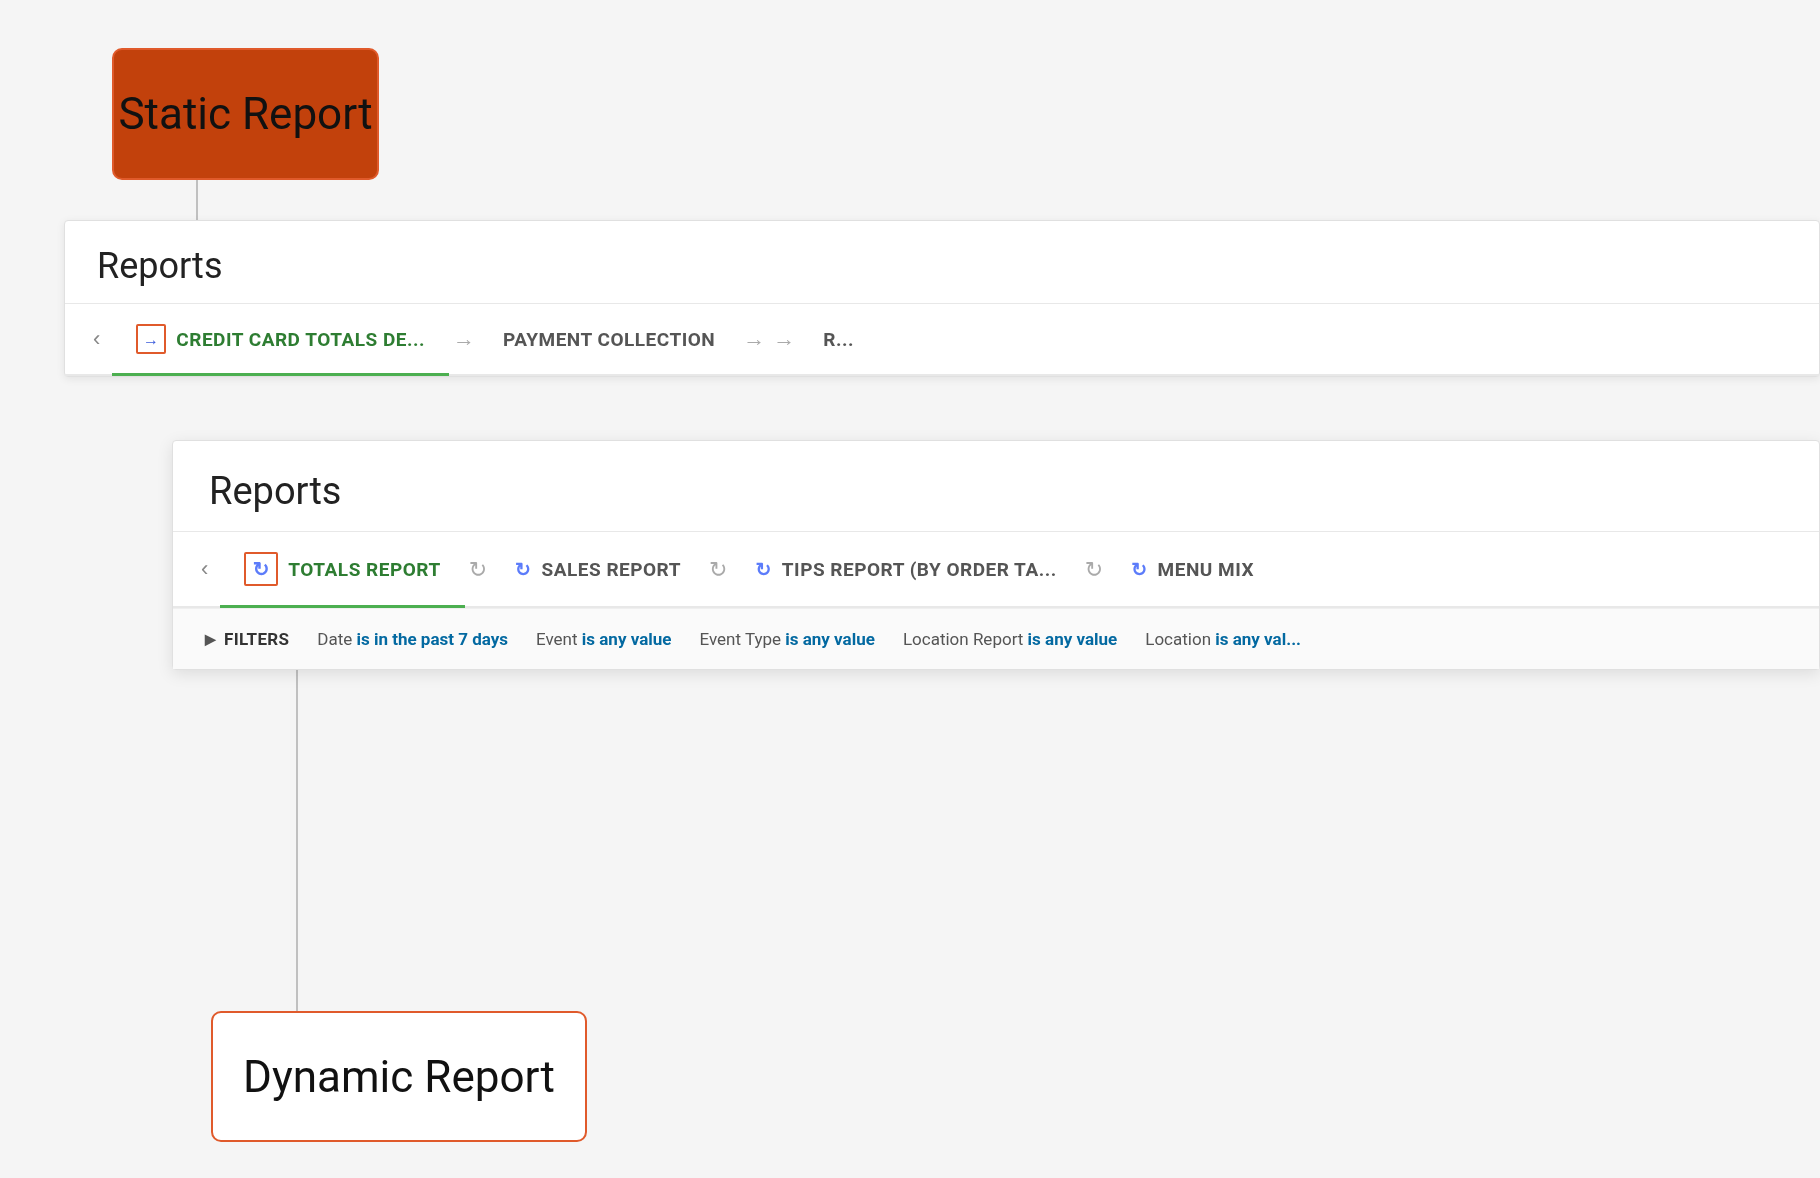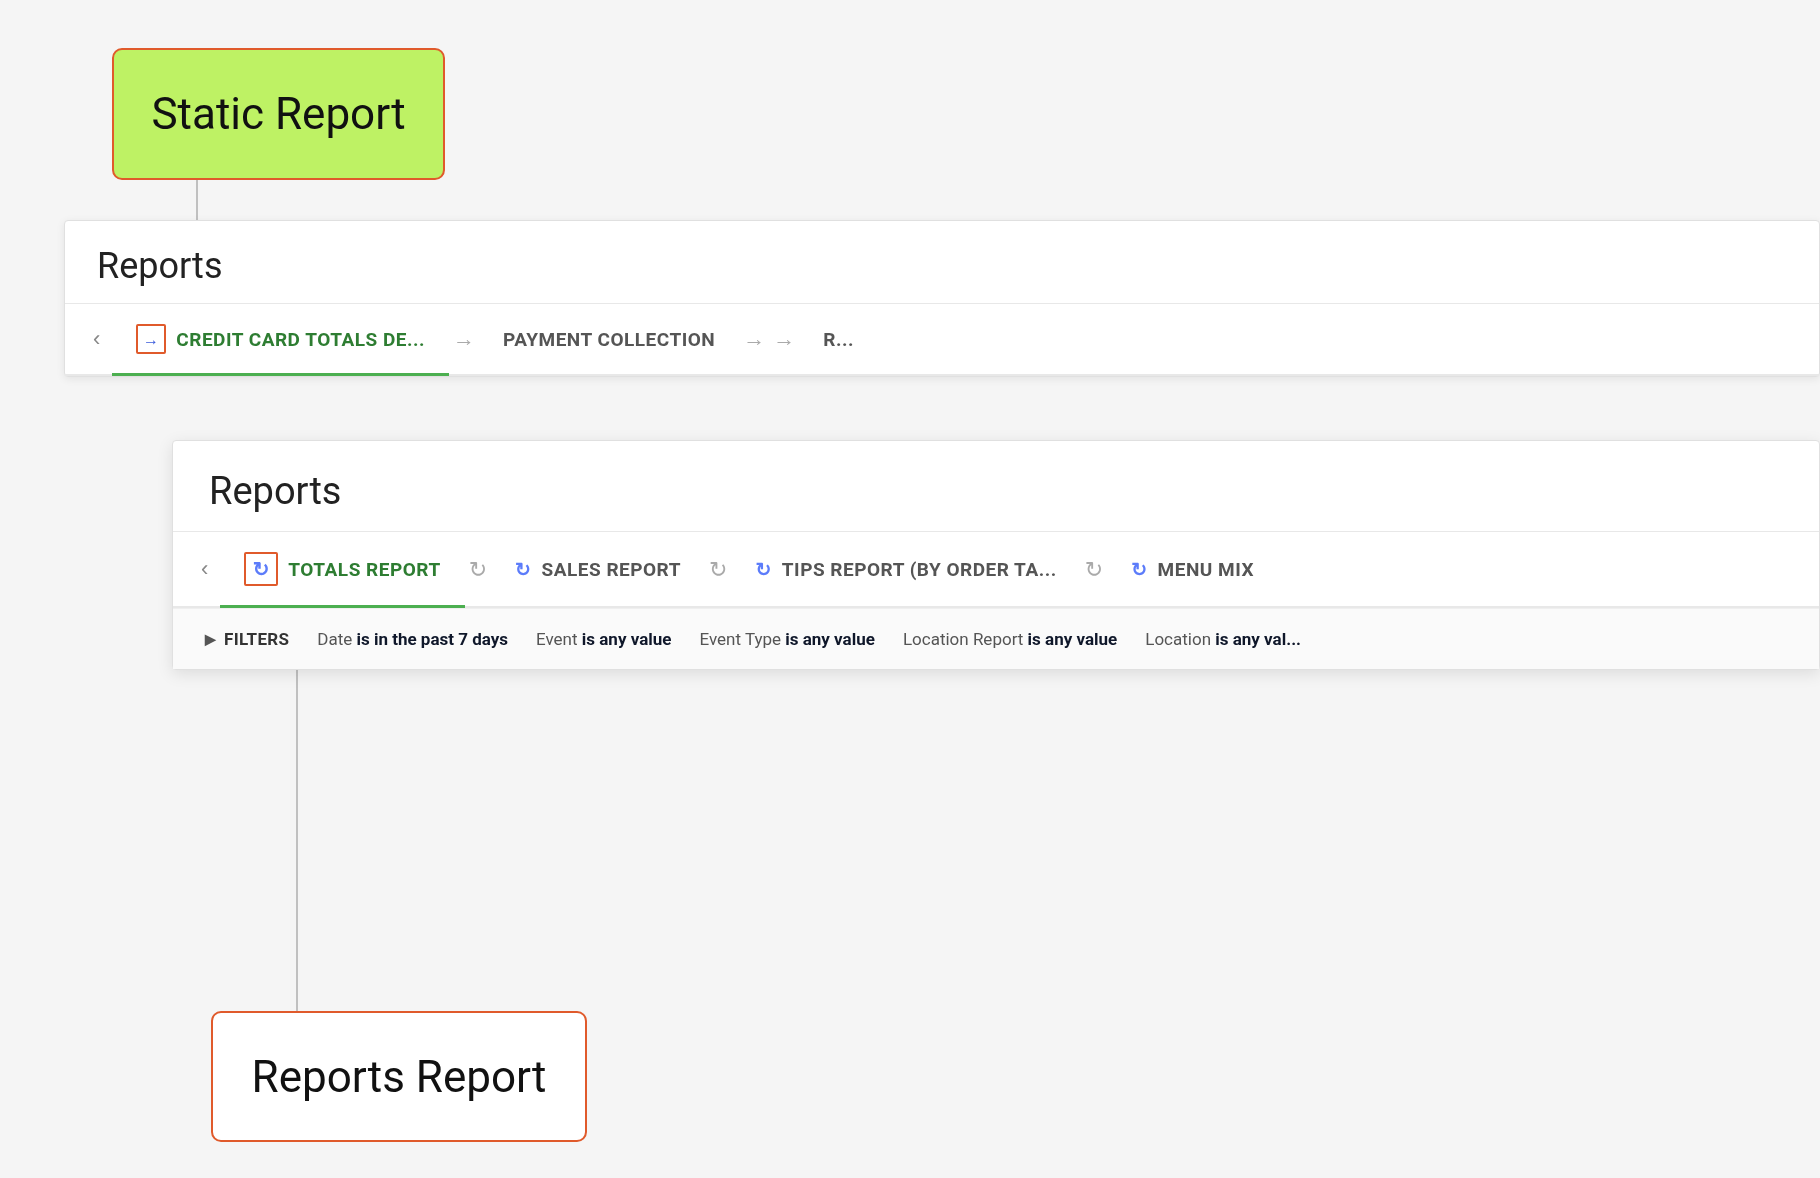--- a/index.html
+++ b/index.html
@@ -10,25 +10,25 @@
       min-height: 1178px;
       position: relative;
       overflow: hidden;
     }
 
     
     .static-report-box {
       position: absolute;
       top: 48px;
       left: 112px;
-      width: 333px;
+      width: 267px;
       height: 132px;
       border: 2.5px solid #e05a2b;
       border-radius: 10px;
-      background: #bef264;
+      background: #c2410c;
       display: flex;
       align-items: center;
       justify-content: center;
     }
     .static-report-box span {
       font-size: 44px;
       color: #111;
       font-weight: 400;
     }
 
@@ -171,21 +171,21 @@
     }
     .filter-chip {
       font-size: 17px;
       color: #555;
     }
     .filter-chip .filter-key {
       font-weight: 400;
     }
     .filter-chip .filter-val {
       font-weight: 700;
-      color: #0f172a;
+      color: #0369a1;
     }
 
     
     .connector-dynamic {
       position: absolute;
       top: 650px;
       left: 296px;
       width: 2px;
       height: 378px;
       background: #c0c0c0;
@@ -320,14 +320,14 @@
       <span class="filter-key">Location Report </span><span class="filter-val">is any value</span>
     </div>
 
     <div class="filter-chip">
       <span class="filter-key">Location </span><span class="filter-val">is any val...</span>
     </div>
   </div>
 </div>
 
 <div class="dynamic-report-box">
-  <span>Reports Report</span>
+  <span>Dynamic Report</span>
 </div>
 
 </body></html>

